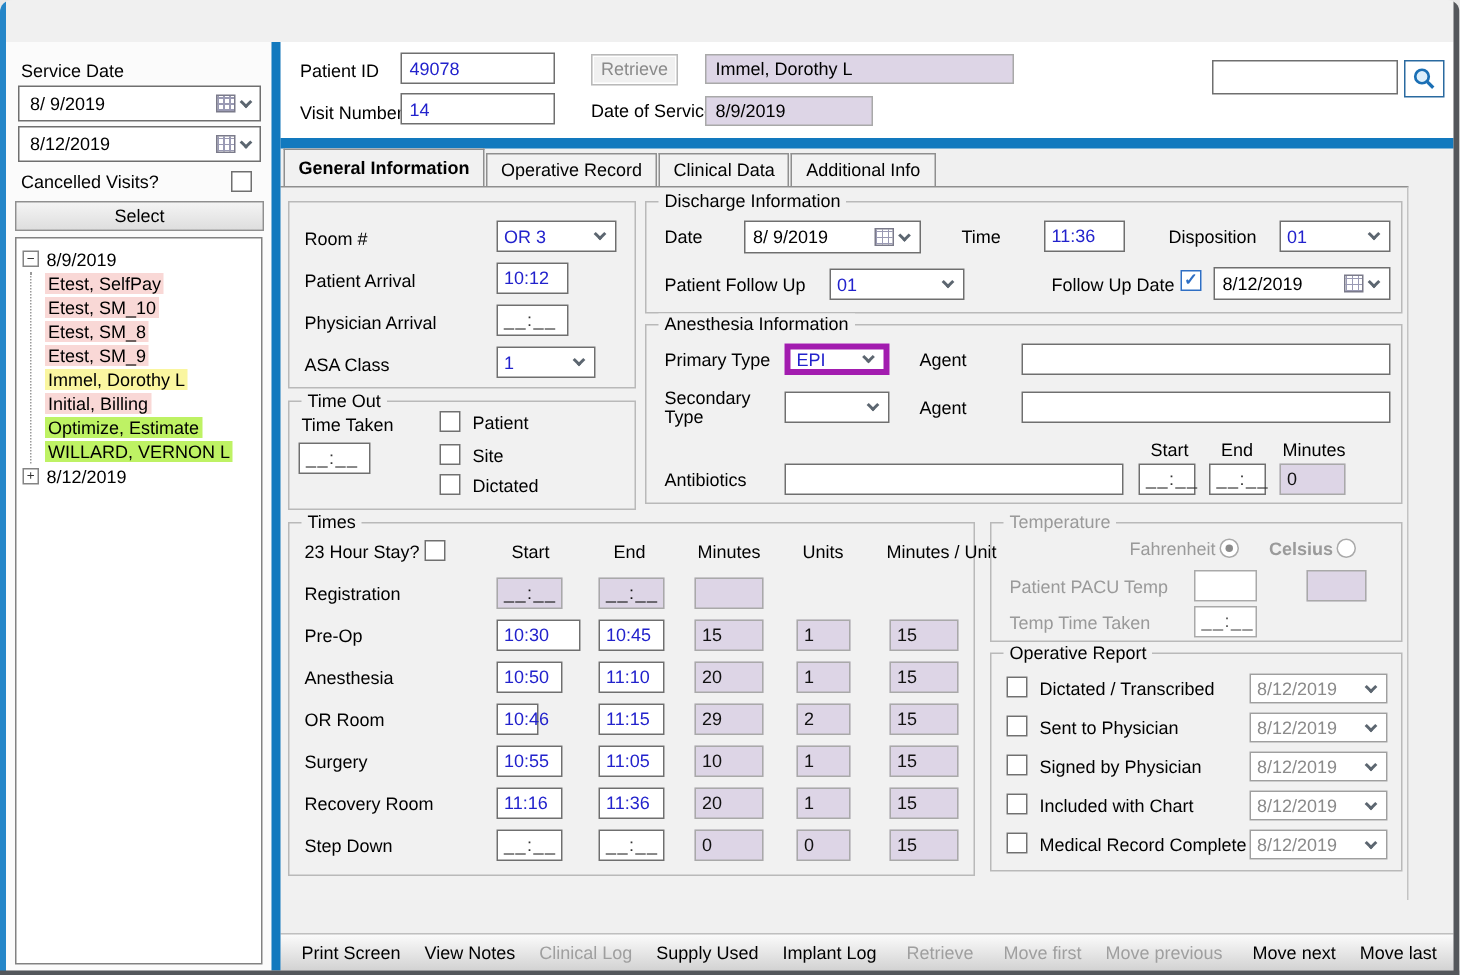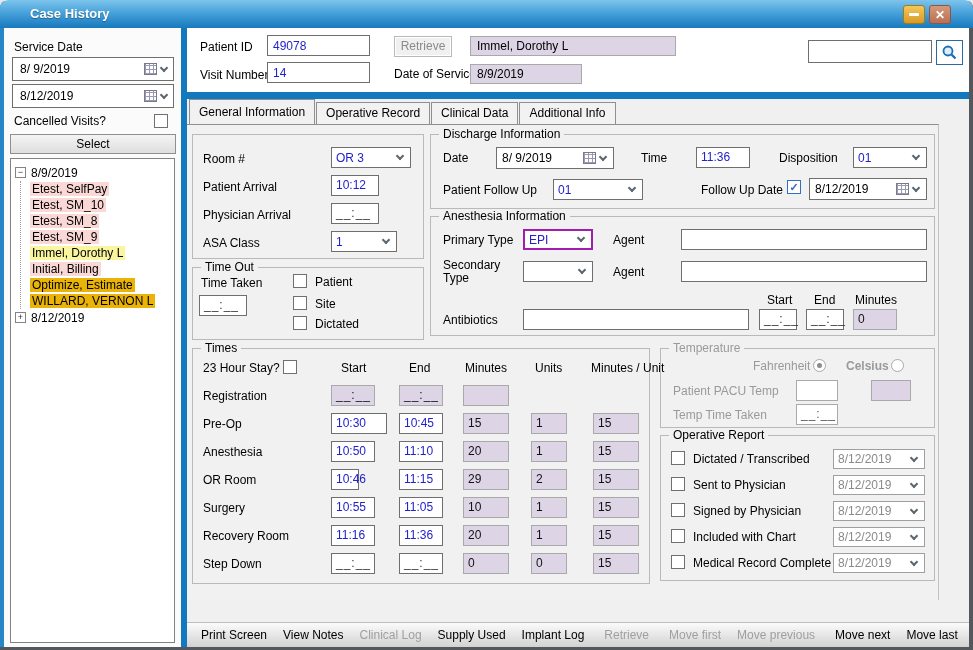--- a/index.html
+++ b/index.html
@@ -49,58 +49,58 @@
   .treebox { position:absolute; left:6px; top:130px; right:6px; bottom:4px; background:#fff;
     border:1px solid #828282; padding:5px 2px 0 4px; overflow:hidden; }
   .tree-group { display:flex; align-items:center; gap:5px; height:17px; }
   .expander { width:11px; height:11px; border:1px solid #848484; background:#fff; font-size:9px;
     line-height:9px; text-align:center; color:#333; flex:0 0 auto; cursor:pointer; }
   .tree-children { margin-left:5px; border-left:1px dotted #9a9a9a; padding-left:9px; }
   .tree-item { height:16px; line-height:16px; white-space:nowrap; cursor:pointer; }
   .tree-item span { padding:0 2px; }
   .hl-pink span { background:#f9d8d6; }
   .hl-yellow span { background:#faf6a0; }
-  .hl-lavender span { background:#eab308; }
+  .hl-lavender span { background:#bef264; }
 
   
   .main { position:absolute; left:187px; top:28px; right:4px; bottom:3px; background:#f0f0f0; }
   .header-panel { position:absolute; left:0; top:0; width:100%; height:64px; background:#fff; }
   .lbl { position:absolute; white-space:nowrap; }
   .txtin { position:absolute; border:1px solid #6f6f6f; background:#fff; color:#2222cc;
     font-family:"Liberation Sans",sans-serif; font-size:12px; padding:0 5px; }
   .ro-field { position:absolute; background:#ddd5e6; border:1px solid #a9a9a9; padding:2px 6px; height:20px; }
   .retrieve-btn { position:absolute; left:207px; top:8px; width:58px; height:21px;
     background:#f0f0f0; border:1px solid #b9b9b9; box-shadow:inset 0 0 0 1px #fff;
     color:#8a8a8a; text-align:center; line-height:19px; }
   .search-btn { position:absolute; left:749px; top:12px; width:27px; height:25px; background:#fff;
     border:1px solid #2a6aa0; display:flex; align-items:center; justify-content:center; cursor:pointer; }
 
   .hbar-blue { position:absolute; left:0; top:64px; width:100%; height:7px; background:#1279be; }
 
   
   .tabstrip { position:absolute; left:2px; top:71px; height:25px; display:flex; align-items:flex-end; }
   .tab { height:22px; padding:3px 9px 0 9px; background:#f2f2f2; border:1px solid #8f8f8f;
     border-bottom:none; margin-right:1px; white-space:nowrap; cursor:pointer; }
-  .tab.active { height:25px; background:#f1f1f1; position:relative; z-index:2; padding-top:5px; }
+  .tab.active { height:25px; background:#f1f1f1; position:relative; z-index:2; padding-top:5px;font-weight:bold; }
 
   .tab-page { position:absolute; left:0; top:96px; width:752px; height:476px; background:#f1f1f1;
     border-top:1px solid #8f8f8f; border-right:1px solid #c3c3c3; }
 
   .groupbox { position:absolute; border:1px solid #b9b9b9; }
   .groupbox .gtitle { position:absolute; top:-8px; left:8px; background:#f1f1f1; padding:0 4px; }
   .groupbox.disabled, .groupbox.disabled .gtitle { color:#9a9a9a; }
 
   .field { border:1px solid #6f6f6f; background:#fff; color:#2222cc; padding:0 4px;
     height:21px; line-height:19px; position:absolute; }
   .mask { color:#333; letter-spacing:1px; }
   .lav { background:#ddd5e6; border:1px solid #a9a9a9; color:#111; }
   .dropdown { position:absolute; border:1px solid #6f6f6f; background:#fff; height:21px;
     display:flex; align-items:center; padding:0 4px; color:#2222cc; cursor:pointer; }
   .dropdown .chev { margin-left:auto; margin-right:3px; }
-  .dropdown.focused { border:2px solid #a21caf; }
+  .dropdown.focused { border:4px solid #a21caf; }
   .dropdown.gray { color:#8a8a8a; border-color:#9f9f9f; }
   .dropdown.empty { color:#000; }
   .datefield { position:absolute; border:1px solid #6f6f6f; background:#fff; height:22px;
     display:flex; align-items:center; padding:0 5px; }
   .datefield .dp-right { padding-right:2px; }
 
   .radio { width:13px; height:13px; border:1px solid #a9a9a9; border-radius:50%; background:#fff;
     display:inline-flex; align-items:center; justify-content:center; }
   .radio.sel::after { content:""; width:5px; height:5px; border-radius:50%; background:#8b8b8b; }
 
@@ -120,29 +120,20 @@
   .tsep { width:1px; height:16px; background:#a8a8a8; margin:0 2px; }
 </style>
 </head>
 <body>
 
 <div class="window">
   <div class="edge-left"></div>
   <div class="edge-right"></div>
   <div class="edge-bottom"></div>
 
-  <div class="titlebar">
-    <span class="title-text">Case History</span>
-    <div class="win-btn btn-min">
-      <span class="bar"></span>
-    </div>
-    <div class="win-btn btn-close">
-      <span>✕</span>
-    </div>
-  </div>
 
   <div class="sidebar">
     <div class="svc-label">Service Date</div>
     <div class="datepick dp1">
       <span>8/ 9/2019</span>
       <span class="dp-right">
           <span class="cal-icon"></span>
           <span class="chev"></span>
         </span>
     </div>

